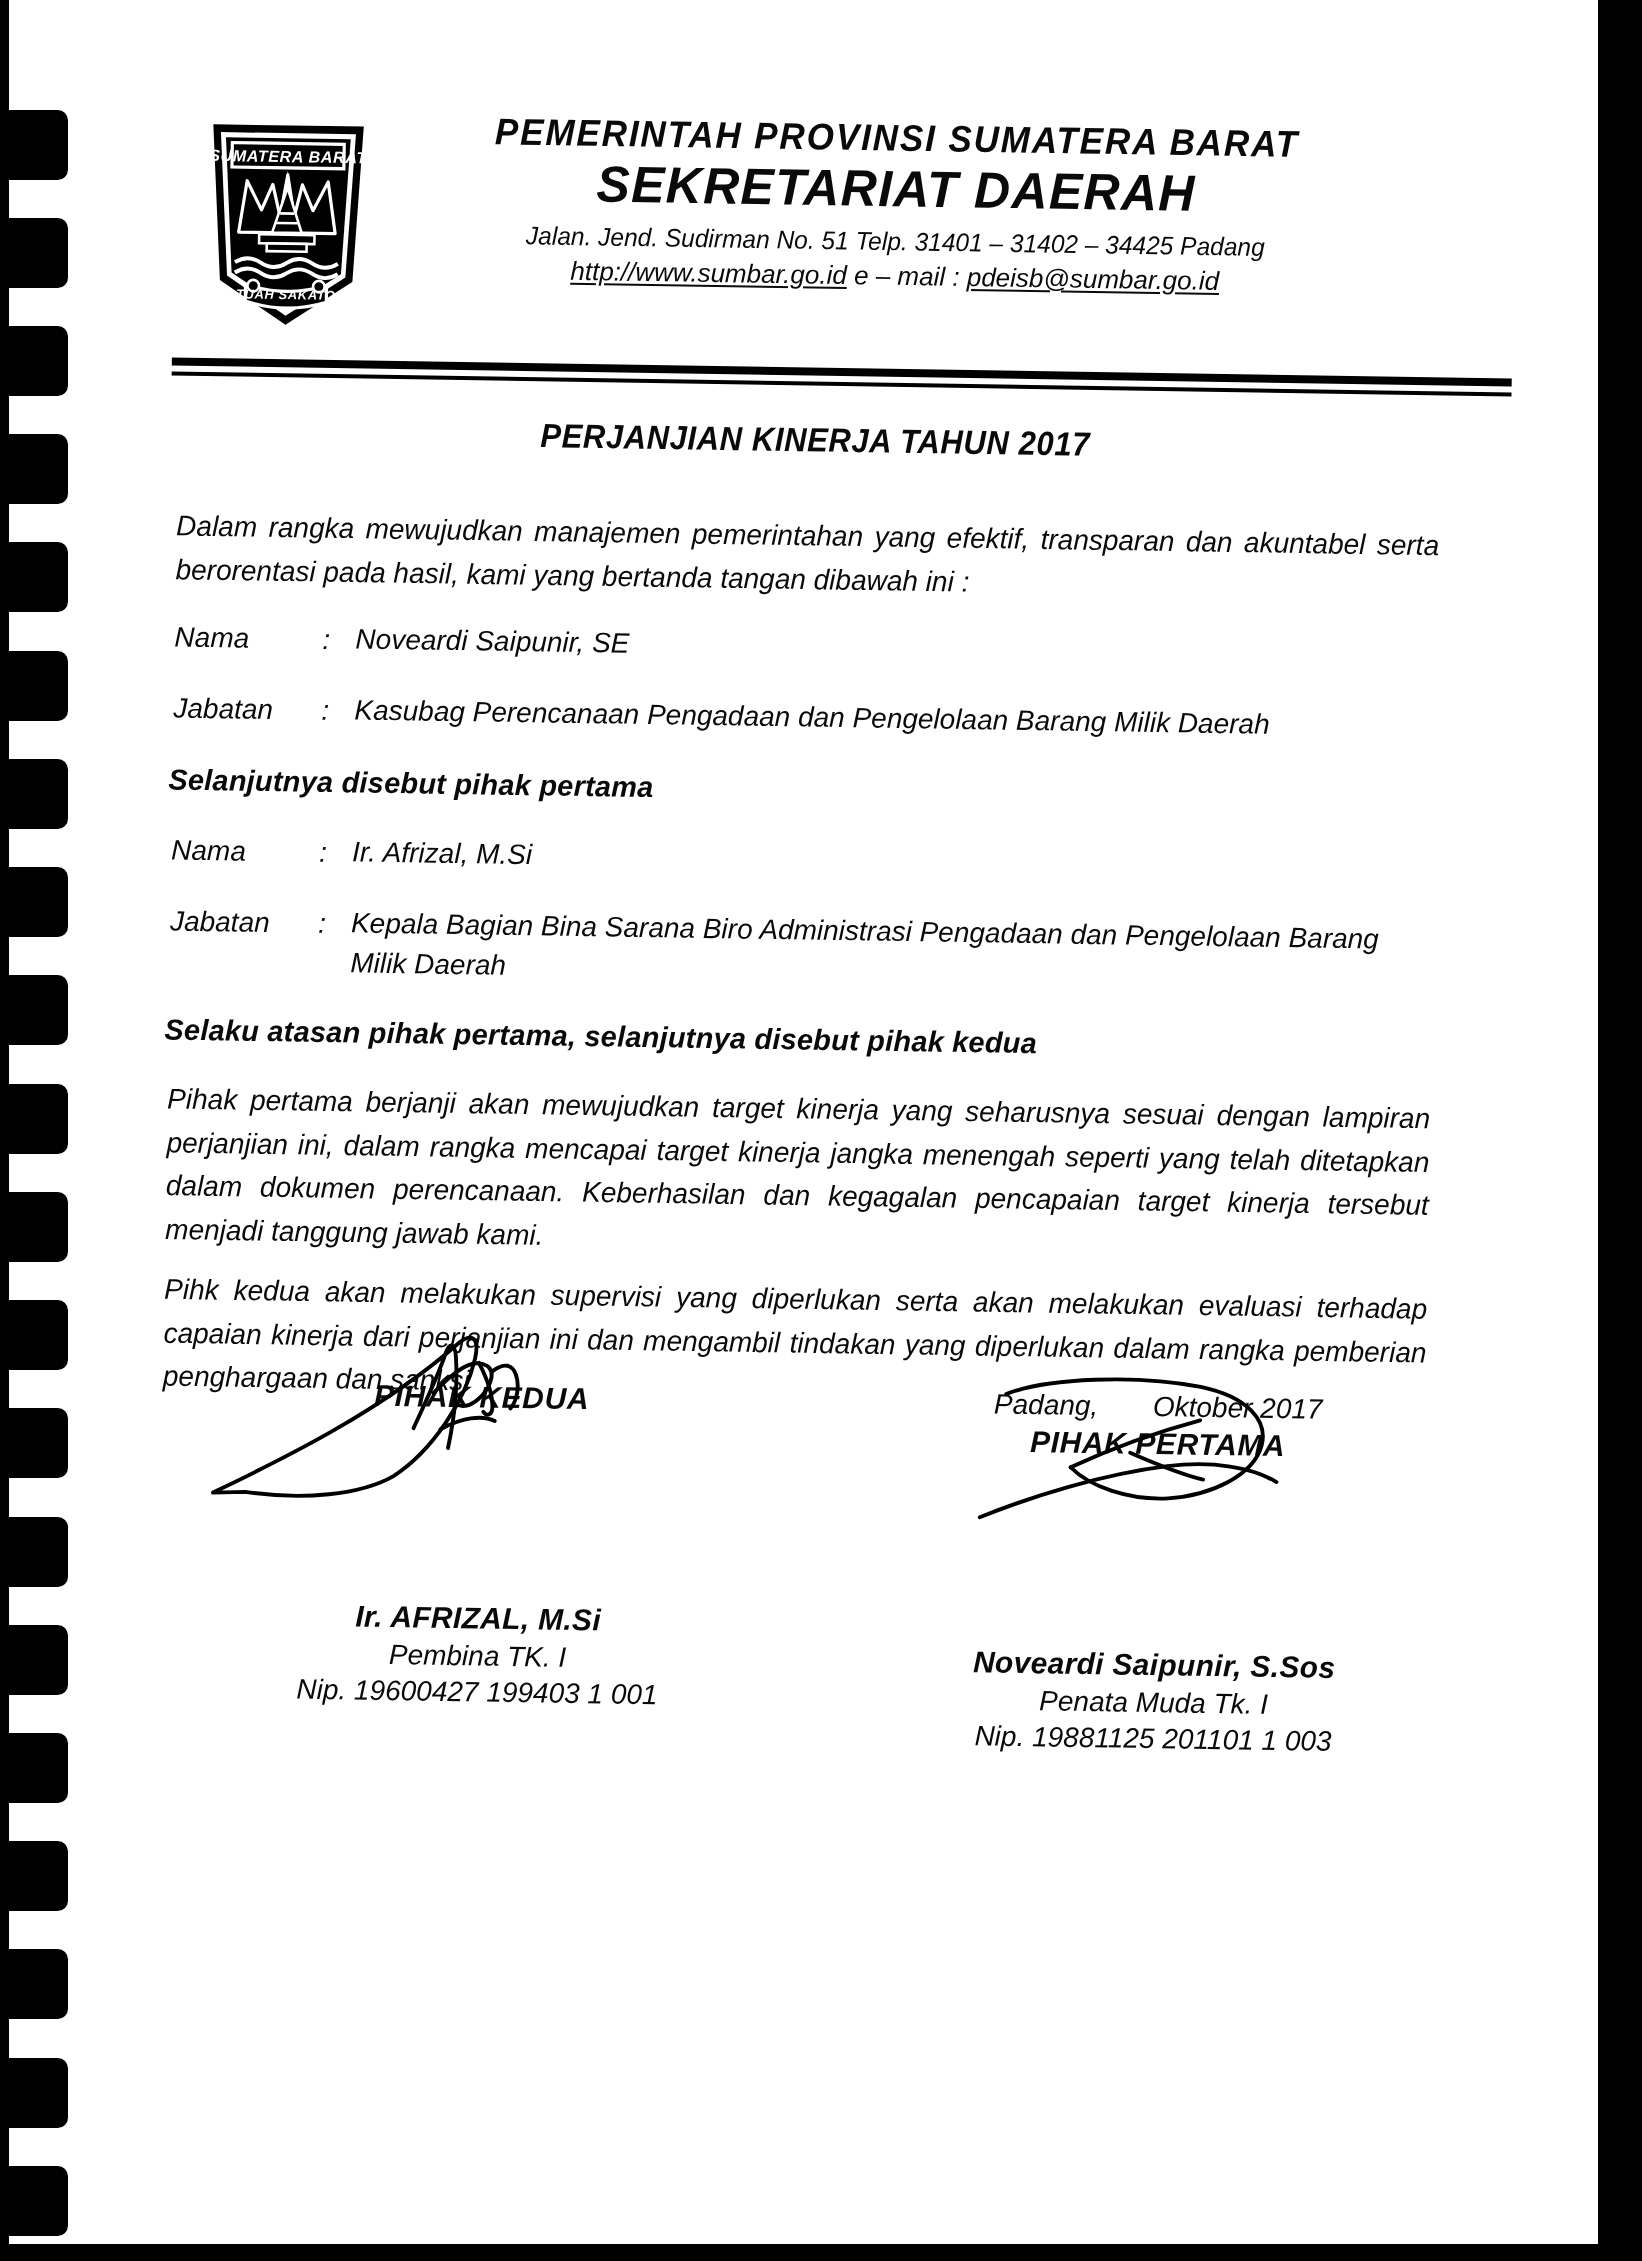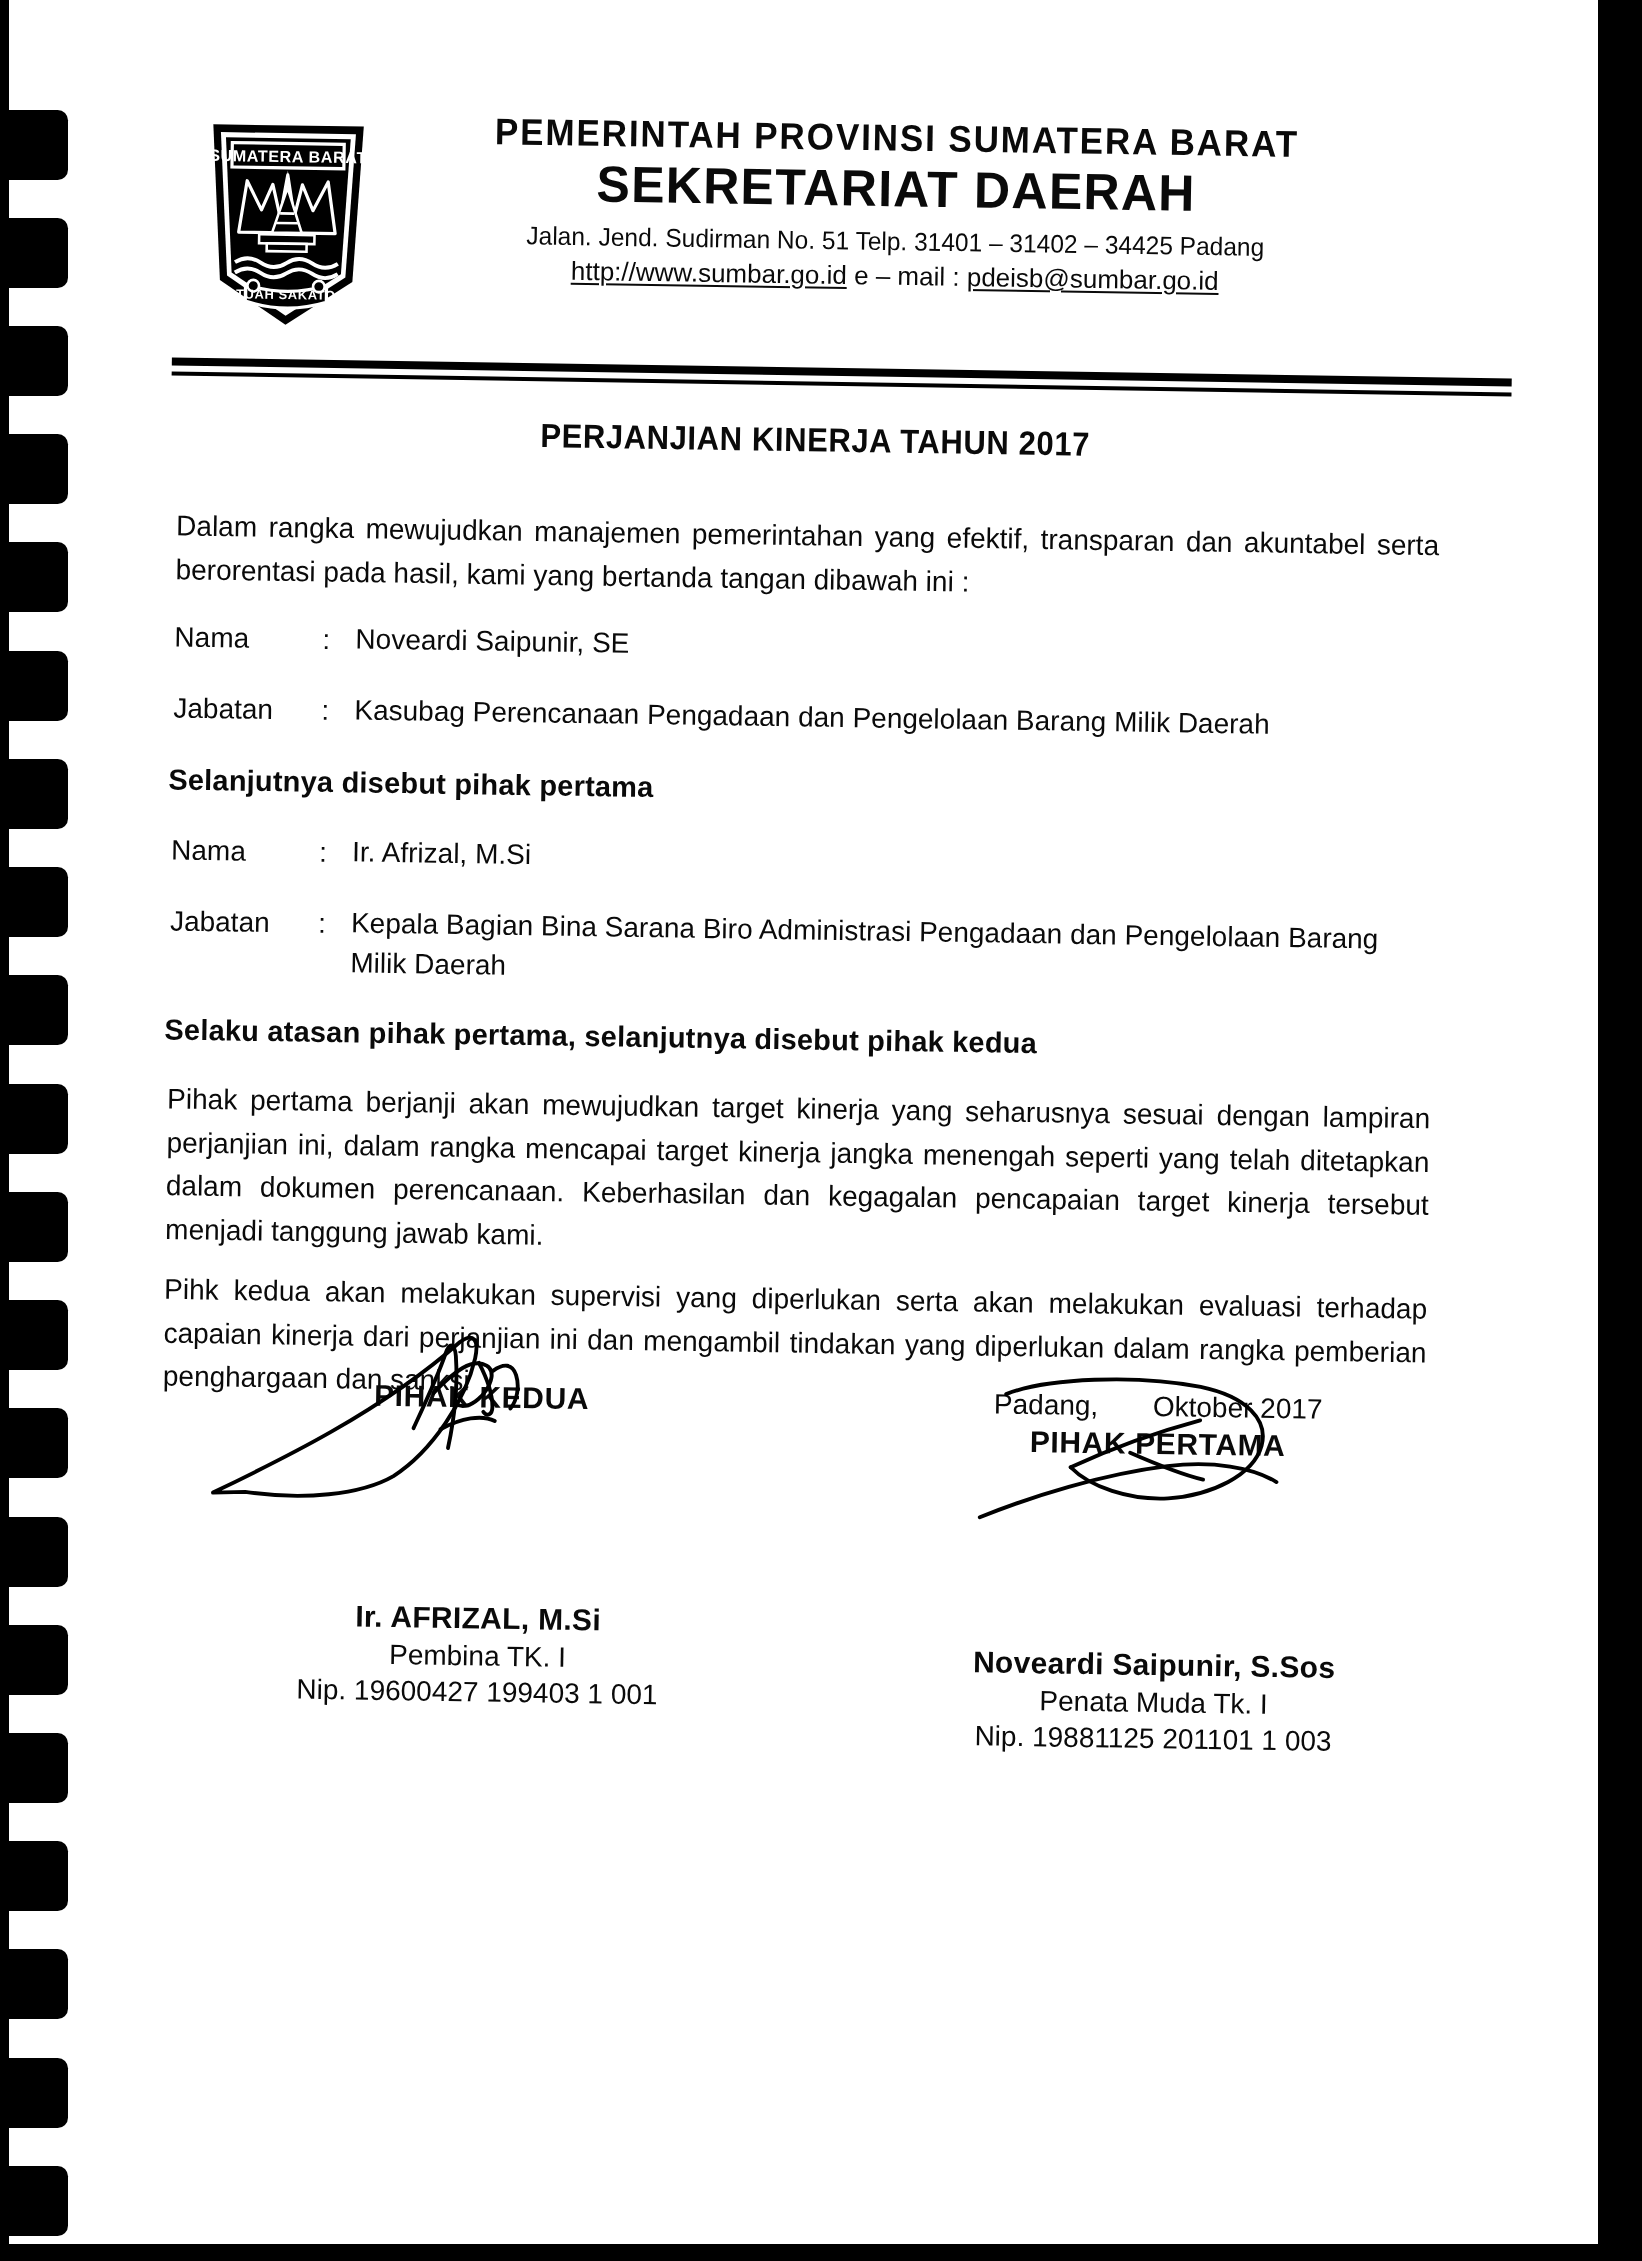--- a/index.html
+++ b/index.html
@@ -10,20 +10,21 @@
   }
 
   #page {
     position: relative;
     width: 1643px;
     height: 2261px;
     background: #ffffff;
     overflow: hidden;
     font-family: "Liberation Sans", sans-serif;
     color: #0a0a0a;
+    font-style: italic;
   }
 
   
   .scan-edge-right {
     position: absolute;
     top: 0;
     right: 0;
     width: 45px;
     height: 2261px;
     background: #000000;

